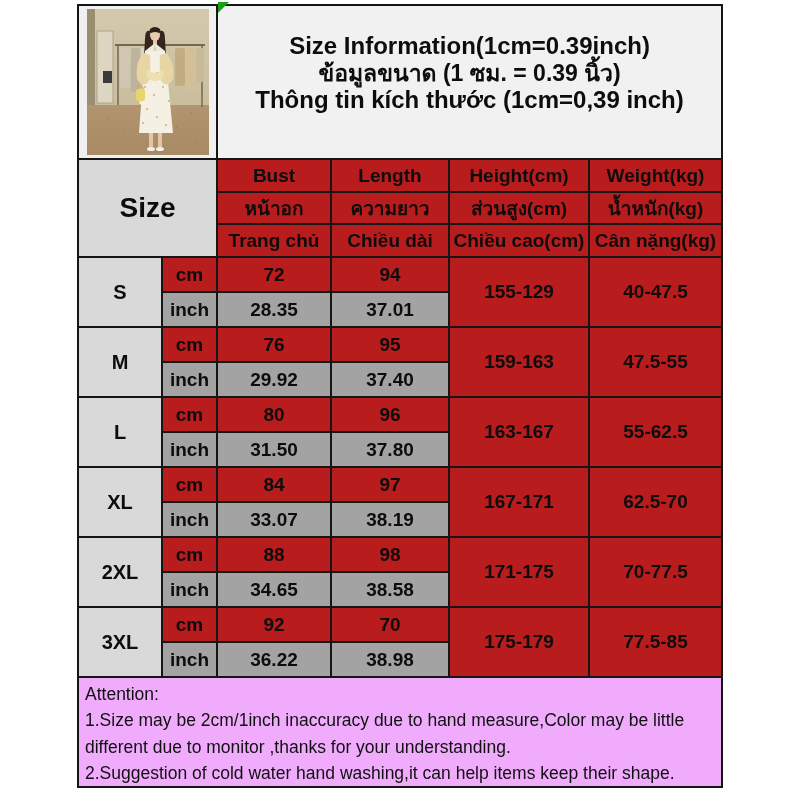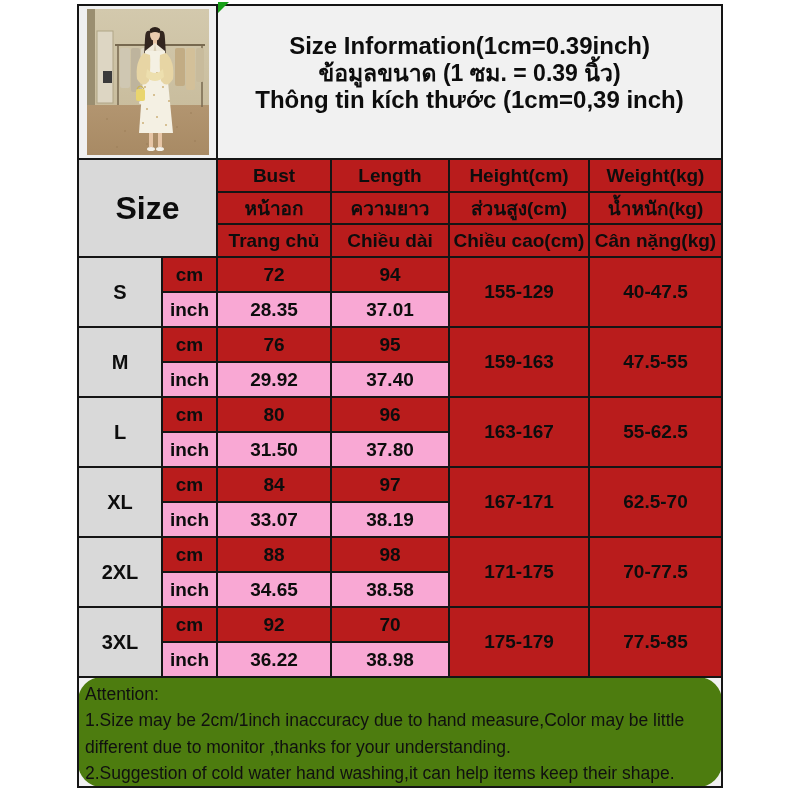--- a/index.html
+++ b/index.html
@@ -19,48 +19,47 @@
     border:2px solid #151515;
     text-align:center;vertical-align:middle;
     color:#0d0d0d;overflow:hidden;
     padding:0;
   }
 
   
   
   td.cell-gray{background:#d9d9d9;}
   td.cell-light{background:#b91c1c;}
-  td.cell-white{background:#f9a8d4;}
+  td.cell-white{background:#a3a3a3;}
 
   
   td.photo-cell{background:#f0f0f0;vertical-align:middle;}
   td.title-cell{background:#f1f1f1;}
   .title-stack{
     display:flex;flex-direction:column;justify-content:center;align-items:center;
     height:100%;padding-bottom:18px;
   }
   .title-line{font-weight:bold;line-height:1.15;}
   .title-en{font-size:24px;}
   .title-th{font-size:23px;}
   .title-vi{font-size:24px;}
 
   
-  .size-big{font-size:32px;font-weight:bold;}
+  .size-big{font-size:28px;font-weight:bold;}
   .hdr{font-size:19px;font-weight:bold;}
 
   
   .val{font-size:19px;font-weight:bold;}
   .size-label{font-size:20px;font-weight:bold;}
   .unit{font-size:19px;font-weight:bold;}
 
   
   td.attention-cell{
-    text-align:left;vertical-align:top;background:#4d7c0f;
+    text-align:left;vertical-align:top;background:#f0abfc;
     padding:3px 6px 0 6px;
-    border-radius:24px;
   }
   .att-line{font-size:17.5px;font-weight:normal;line-height:1.5;color:#101010;white-space:nowrap;}
 
   
   .corner-marker{
     position:absolute;left:218px;top:2px;width:11px;height:11px;
     background:#16a016;
     clip-path:polygon(0 0,100% 0,0 100%);
   }
 

